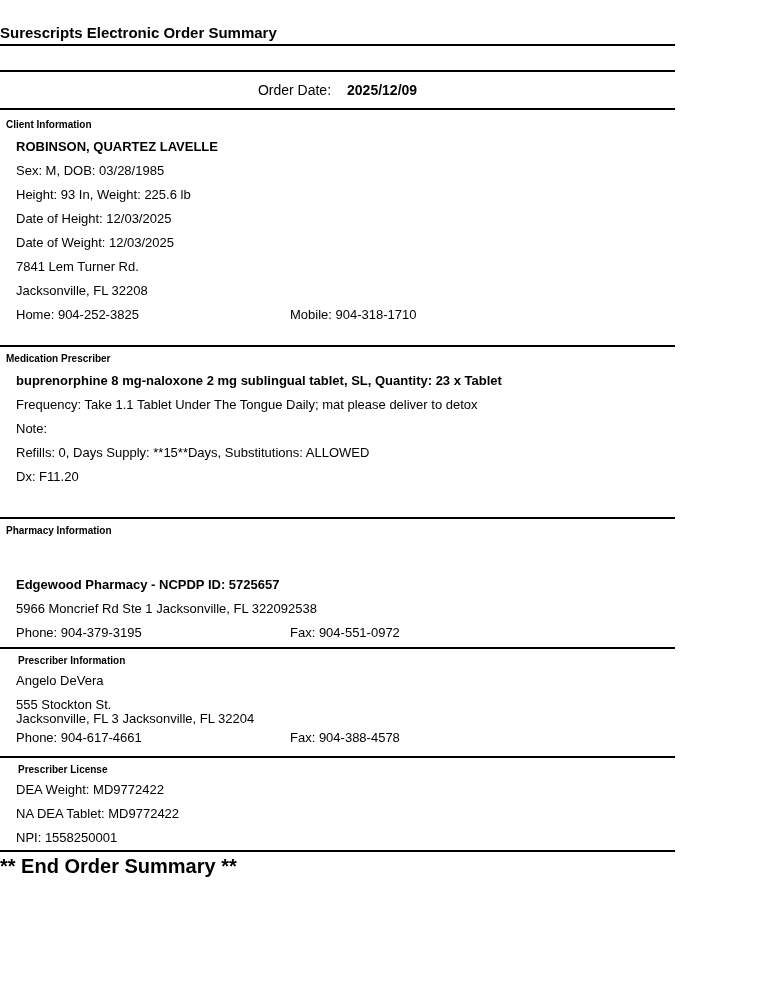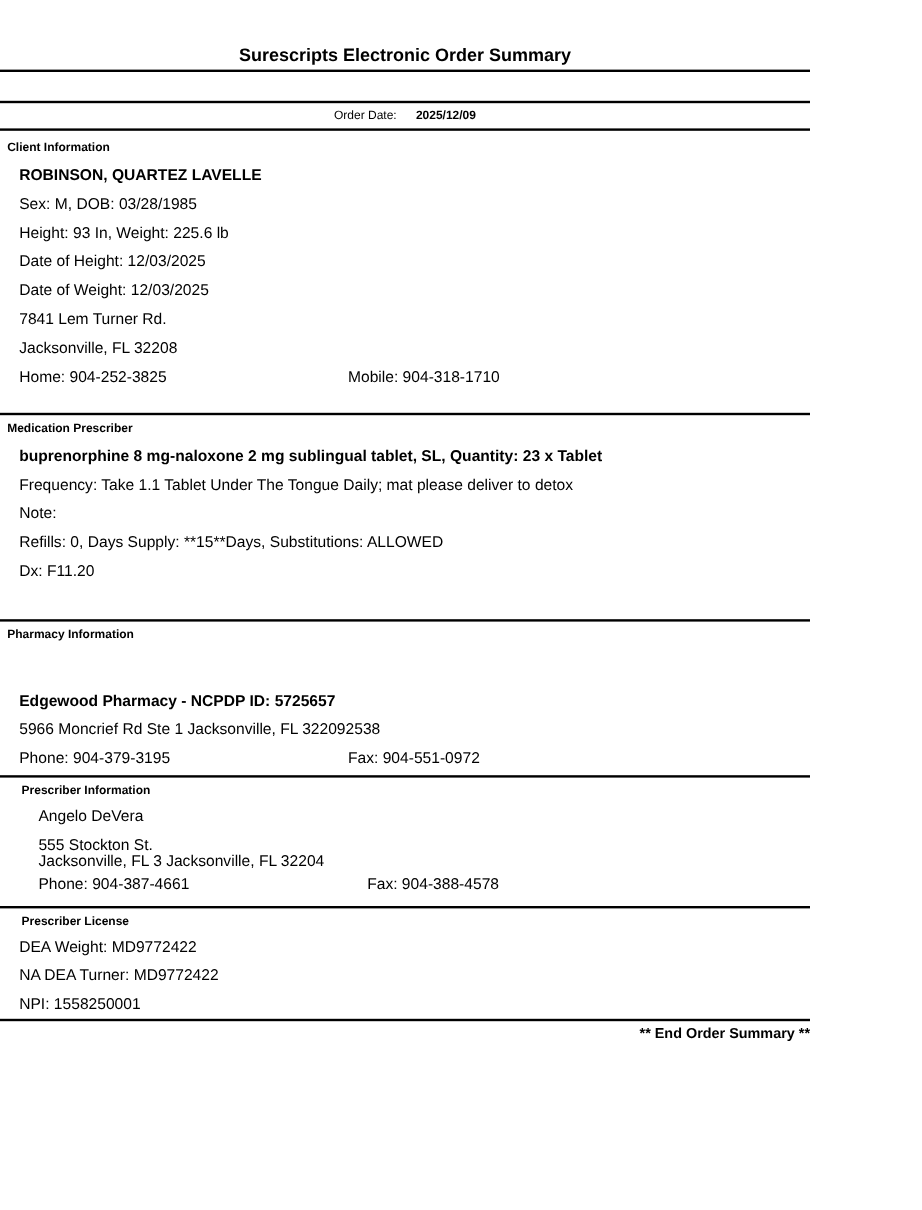--- a/index.html
+++ b/index.html
@@ -9,35 +9,35 @@
     color:#000;
     font-family:"Liberation Sans", sans-serif;
     font-size:13px;
     position:relative;
   }
   .doc { width:675px; }
 
   .hb { border-bottom:2px solid #000; }
 
   .title-block {
-    height:60px;
-    display:flex; align-items:flex-end; justify-content:center;
+    height:46px;
+    display:flex; align-items:flex-end; 
     padding-bottom:3px;
   }
   .title-block .t {
     font-size:15px; font-weight:bold;
   }
 
   .spacer-block { height:26px; }
 
   .orderdate-block {
-    height:23px;
+    height:38px;
     display:flex; align-items:center; justify-content:center;
     gap:16px;
-    font-size:10px;
+    font-size:14px;
   }
   .orderdate-block .val { font-weight:bold; }
 
   section { border-top:2px solid #000; }
   section.first { border-top:none; }
 
   .sec-heading {
     font-size:10px; font-weight:bold;
     padding:4px 0 0 6px;
     height:25px; line-height:21px;
@@ -58,26 +58,26 @@
   .addr-block {
     padding:5px 0 0 16px;
     line-height:14px;
     height:33px;
   }
 
   .client-rows { padding-bottom:18px; }
   .medication  { }
   .med-rows { padding-bottom:28px; }
   .pharm-rows { padding-bottom:2px;margin-top:32px; }
-  .presc-pad { padding-bottom:6px;padding-left:16px; }
+  .presc-pad { padding-bottom:6px; }
 
   .end-block {
     border-top:2px solid #000;
-    text-align:right;
-    font-size:12px; font-weight:bold;
+    text-align:left;
+    font-size:20px; font-weight:bold;
     padding:3px 0 4px 0;
   }
 </style>
 </head>
 <body>
 
 <div class="doc">
 
   <div class="title-block hb">
     <div class="t">Surescripts Electronic Order Summary</div>
@@ -132,30 +132,30 @@
 
   <section>
     <div class="sec-heading tighter">Prescriber Information</div>
     <div class="presc-pad">
       <div class="row">Angelo DeVera</div>
       <div class="addr-block">
         <div>555 Stockton St.</div>
         <div>Jacksonville, FL 3 Jacksonville, FL 32204</div>
       </div>
       <div class="row two-col">
-        <span class="left">Phone: 904-387-4661</span>
+        <span class="left">Phone: 904-617-4661</span>
         <span>Fax: 904-388-4578</span>
       </div>
     </div>
   </section>
 
   <section>
     <div class="sec-heading tighter">Prescriber License</div>
     <div>
       <div class="row">DEA Weight: MD9772422</div>
-      <div class="row">NA DEA Turner: MD9772422</div>
+      <div class="row">NA DEA Tablet: MD9772422</div>
       <div class="row">NPI: 1558250001</div>
     </div>
   </section>
 
   <div class="end-block">** End Order Summary **</div>
 
 </div>
 
 </body></html>

